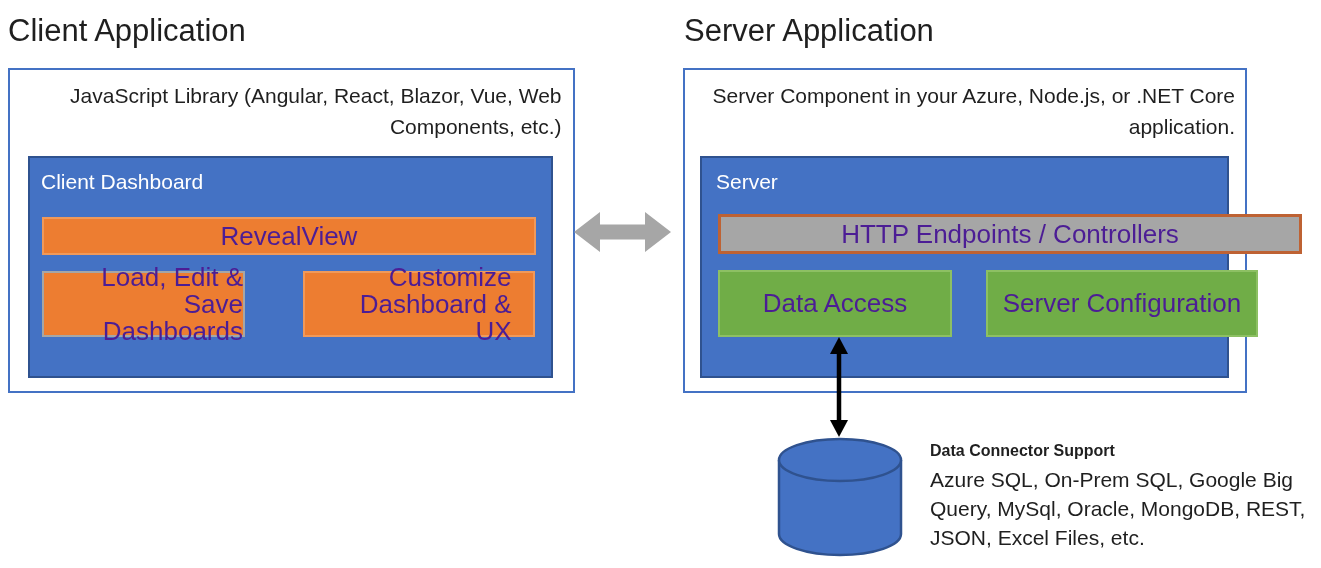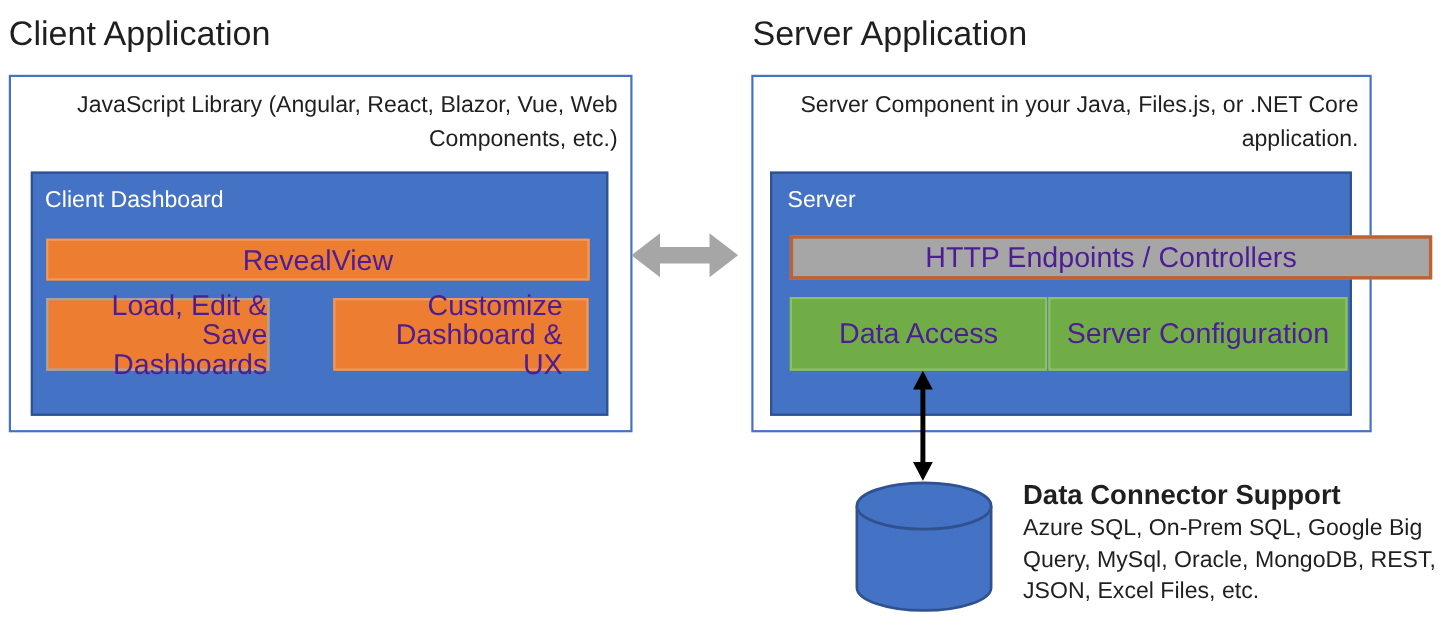--- a/index.html
+++ b/index.html
@@ -27,51 +27,51 @@
   .label-client{left:41px;top:171px;}
   .label-server{left:716px;top:171px;}
 
   .chip{position:absolute;display:flex;align-items:center;justify-content:center;text-align:right;
         color:#4c1d95;font-size:26px;line-height:27px;}
   .revealview{left:42px;top:217px;width:494px;height:38px;background:var(--orange);border:2px solid var(--orange-light);}
   .load-box{left:42px;top:271px;width:203px;height:66px;background:var(--orange);border:2px solid var(--steel);}
   .customize-box{left:303px;top:271px;width:232px;height:66px;background:var(--orange);border:2px solid var(--orange-light);}
   .http-box{left:718px;top:214px;width:584px;height:40px;background:var(--steel);border:3px solid var(--rust);}
   .data-access{left:718px;top:270px;width:234px;height:67px;background:var(--green);border:2px solid var(--green-light);}
-  .server-config{left:953px;top:270px;width:272px;height:67px;background:var(--green);border:2px solid var(--green-light);}
+  .server-config{left:986px;top:270px;width:272px;height:67px;background:var(--green);border:2px solid var(--green-light);}
   .wrap-200{max-width:205px;display:inline-block;}
   .wrap-180{max-width:185px;display:inline-block;}
 
   .svg-abs{position:absolute;display:block;}
   .sync-arrow{left:574px;top:211px;}
   .sync-arrow polygon{fill:var(--arrow-gray);}
   .db-arrow{left:826px;top:336px;}
   .db-arrow line{stroke:var(--arrow-black);stroke-width:4.5;}
   .db-arrow polygon{fill:var(--arrow-black);}
   .db-svg{left:774px;top:434px;}
   .db-svg .db-shape{fill:var(--blue);stroke:var(--blue-dark);stroke-width:2.5;}
 
   .connector-text{position:absolute;left:930px;top:436px;color:var(--ink);}
-  .connector-heading{font-weight:bold;font-size:25px;line-height:29px;}
+  .connector-heading{font-weight:bold;font-size:16px;line-height:29px;}
   .connector-line{font-size:21px;line-height:29px;}
 </style>
 </head>
 <body>
 
 <div class="canvas">
 
   <div class="section-title title-client">Client Application</div>
   <div class="section-title title-server">Server Application</div>
 
   <div class="outer-box outer-client">
     <div class="subtitle">JavaScript Library (Angular, React, Blazor, Vue, Web Components, etc.)</div>
   </div>
 
   <div class="outer-box outer-server">
-    <div class="subtitle">Server Component in your Java, Files.js, or .NET Core application.</div>
+    <div class="subtitle">Server Component in your Azure, Node.js, or .NET Core application.</div>
   </div>
 
   <div class="dash-box dash-client"></div>
   <div class="dash-label label-client">Client Dashboard</div>
 
   <div class="chip revealview">
     <span>RevealView</span>
   </div>
   <div class="chip load-box">
     <span class="wrap-200">Load, Edit &amp; Save Dashboards</span>

